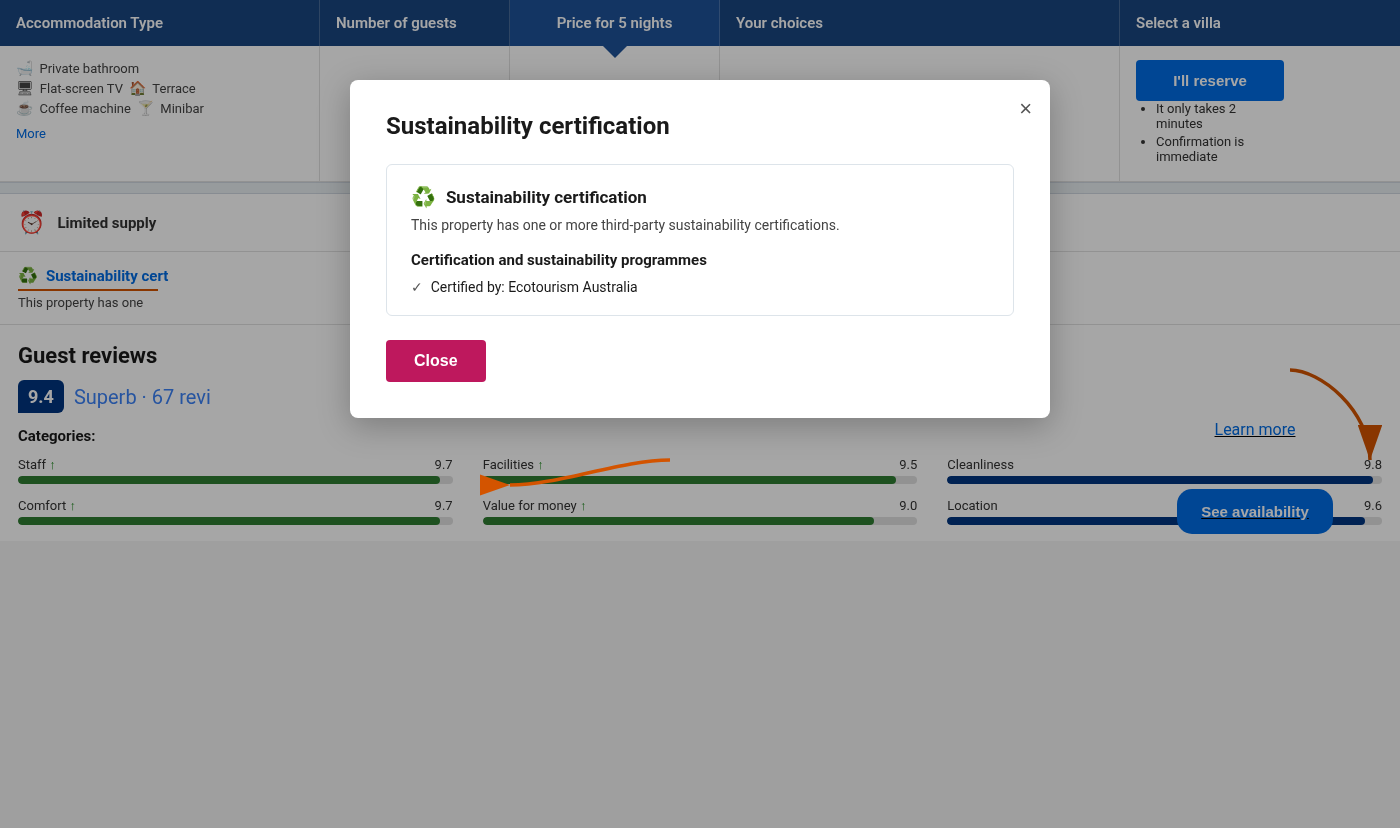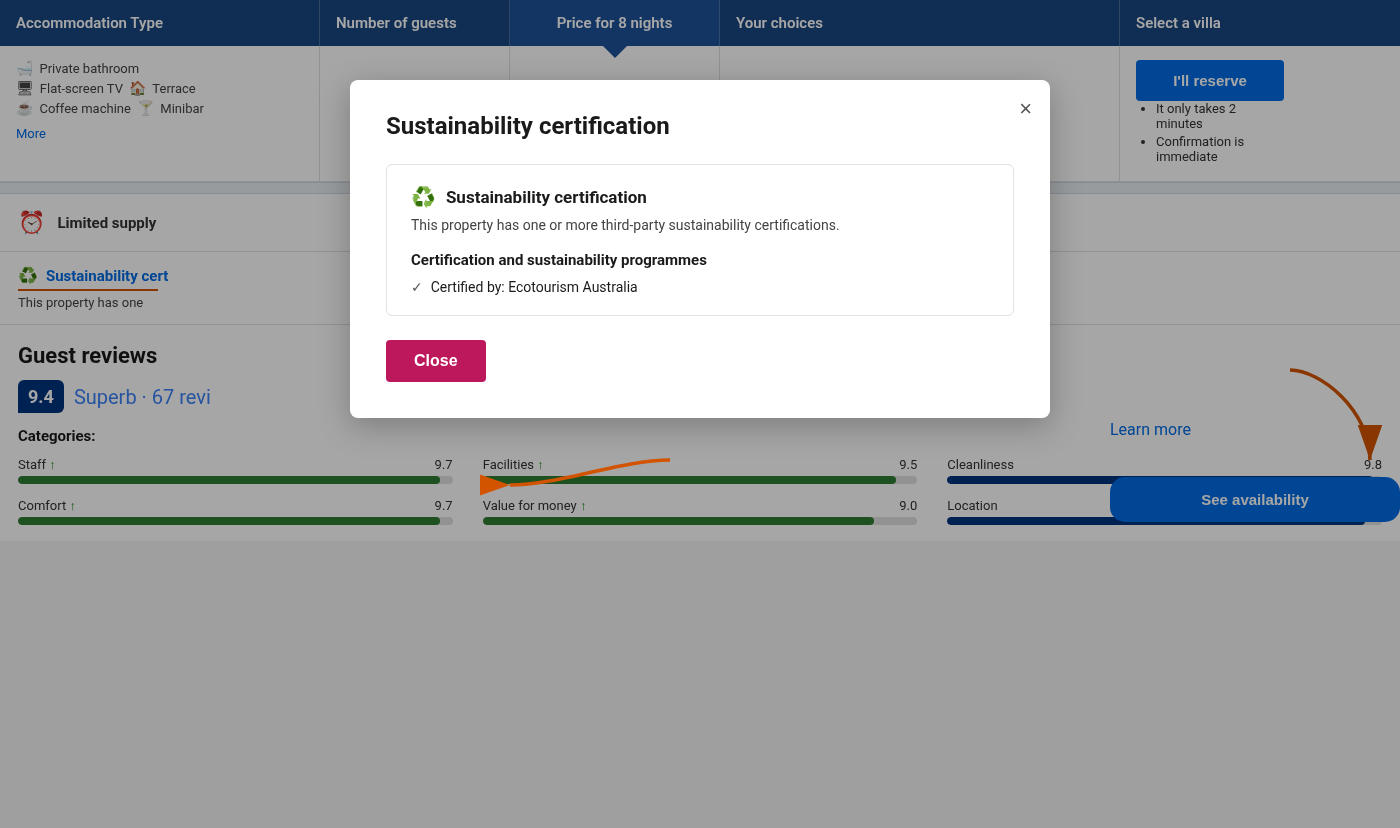--- a/index.html
+++ b/index.html
@@ -353,21 +353,21 @@
     }
   </style>
 </head>
 <body>
 
 <div class="page-bg">
 
   <div class="table-header">
     <div class="col">Accommodation Type</div>
     <div class="col">Number of guests</div>
-    <div class="col col-price">Price for 8 nights</div>
+    <div class="col col-price">Price for 5 nights</div>
     <div class="col">Your choices</div>
     <div class="col">Select a villa</div>
   </div>
 
   <div class="table-row-area">
     <div class="table-cell">
       <div class="amenity-row">
         <span class="amenity-icon">🛁</span>
         <span>Private bathroom</span>
       </div>
@@ -477,21 +477,21 @@
           <span class="category-name">Location</span>
           <span class="category-score">9.6</span>
         </div>
         <div class="progress-bar-bg">
             <div class="progress-bar-fill progress-blue" style="width:96%"></div>
           </div>
       </div>
     </div>
   </div>
 
-  <div style="position:absolute; right:0; top:340px; width:290px; display:flex; flex-direction:column; gap:18px;">
+  <div style="position:absolute; right:0; top:340px; width:290px; display:flex; flex-direction:column; align-items:center; gap:30px;text-decoration:underline;">
     <a class="learn-more-link" style="margin-top:80px;">Learn more</a>
     <button class="see-availability-btn">See availability</button>
   </div>
 
   <svg class="annotation-arrow" style="position:absolute; right:10px; top:350px; width:130px; height:130px; z-index:50;" viewBox="0 0 130 130">
     <defs>
       <marker id="arrowhead1" markerWidth="10" markerHeight="7" refX="10" refY="3.5" orient="auto">
         <polygon points="0 0, 10 3.5, 0 7" fill="#d35400"></polygon>
       </marker>
     </defs>

